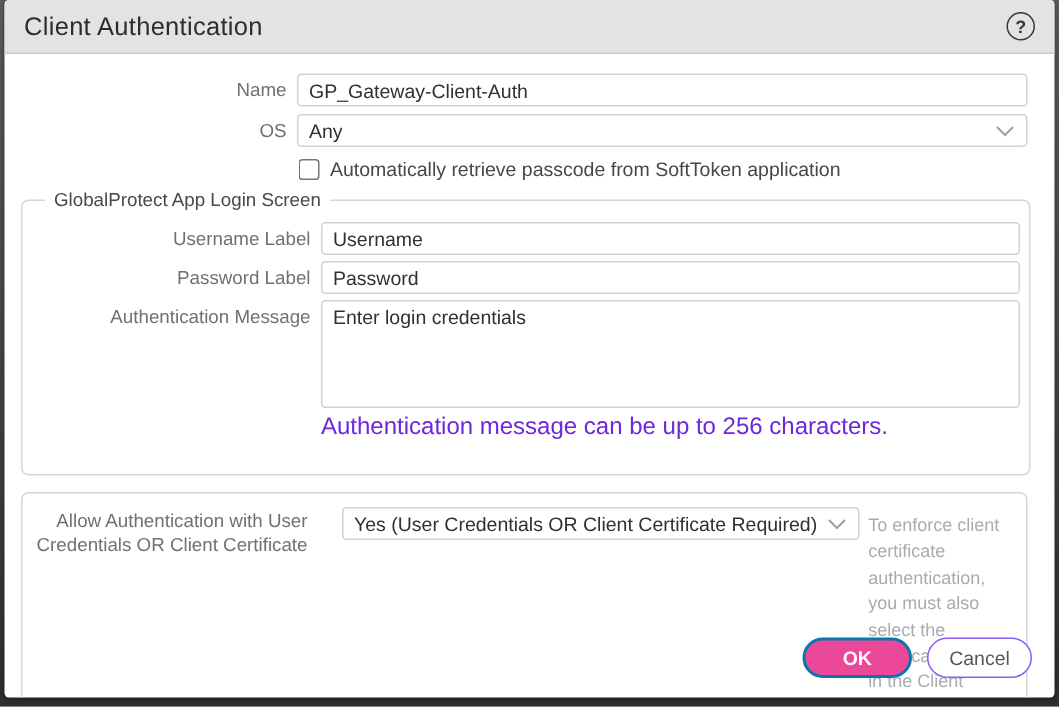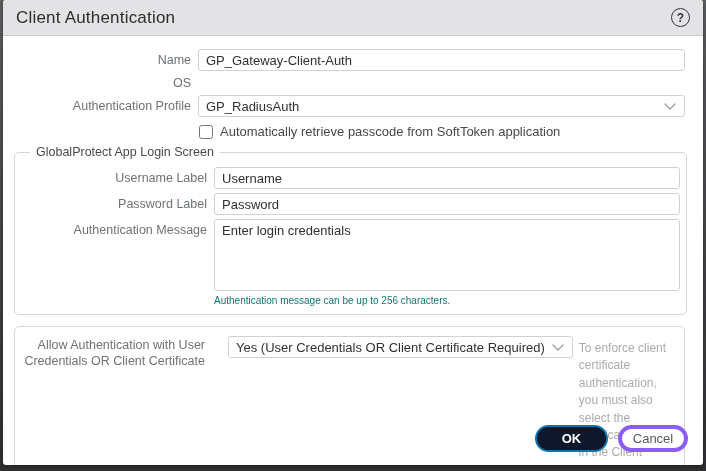--- a/index.html
+++ b/index.html
@@ -58,21 +58,21 @@
   legend {
     font-size:12.5px; font-weight:normal; color:#47494b;
     padding:0 6px; margin-left:10px;
   }
   fieldset .row { margin:0 0 4px 0; }
   fieldset .row > label { width:187px; min-width:187px; }
   .msgrow { align-items:flex-start; }
   .msgrow label { padding-top:4px; }
   textarea { height:72px; resize:none; padding-top:3px; }
   .hint {
-    font-size:10px; color:#0f766e; margin:2px 0 2px 194px;
+    font-size:16px; color:#6d28d9; margin:2px 0 16px 194px;
   }
   .certbox {
     border:1px solid #d4d6d8; border-radius:5px;
     margin:11px 17px 0 11px; padding:9px 6px 10px 0;
     display:flex;
     gap:16px;
   }
   .certbox .flabel {
     width:190px; min-width:190px; padding-top:2px;
     line-height:1.25;
@@ -84,25 +84,25 @@
   }
   .footer {
     position:absolute; right:15px; bottom:13px;
     display:flex; gap:10px; align-items:center;
   }
   .btn {
     height:27px; border-radius:14px; font-size:13px; cursor:pointer;
     font-family:"Liberation Sans","DejaVu Sans",sans-serif;
   }
   .btn-ok {
-    width:73px; background:#0f172a; border:2px solid #0b76ae;
+    width:73px; background:#ec4899; border:2px solid #0b76ae;
     color:#ffffff; font-weight:bold;
   }
   .btn-cancel {
-    width:70px; background:#ffffff; border:4px solid #8b5cf6;
+    width:70px; background:#ffffff; border:1px solid #8b5cf6;
     color:#54585a;
   }
 </style>
 </head>
 <body>
 
 <div class="screen">
   <div class="dialog">
 
     <div class="titlebar">
@@ -112,31 +112,28 @@
 
     <div class="content">
 
       <div class="row">
         <label>Name</label>
         <input class="tbox" type="text" value="GP_Gateway-Client-Auth" style="">
       </div>
 
       <div class="row">
         <label>OS</label>
-      </div>
-
-      <div class="row">
-        <label>Authentication Profile</label>
         <div class="selbox">
-          <span class="val">GP_RadiusAuth</span>
+          <span class="val">Any</span>
           <svg class="chev" viewBox="0 0 14 9">
             <path d="M2 2l5 5 5-5" fill="none" stroke="#9ba1a4" stroke-width="1.4" stroke-linecap="round"></path>
           </svg>
         </div>
       </div>
+
 
       <div class="cbrow">
         <input type="checkbox" style="">
         <span>Automatically retrieve passcode from SoftToken application</span>
       </div>
 
       <fieldset>
         <legend>GlobalProtect App Login Screen</legend>
 
         <div class="row">

